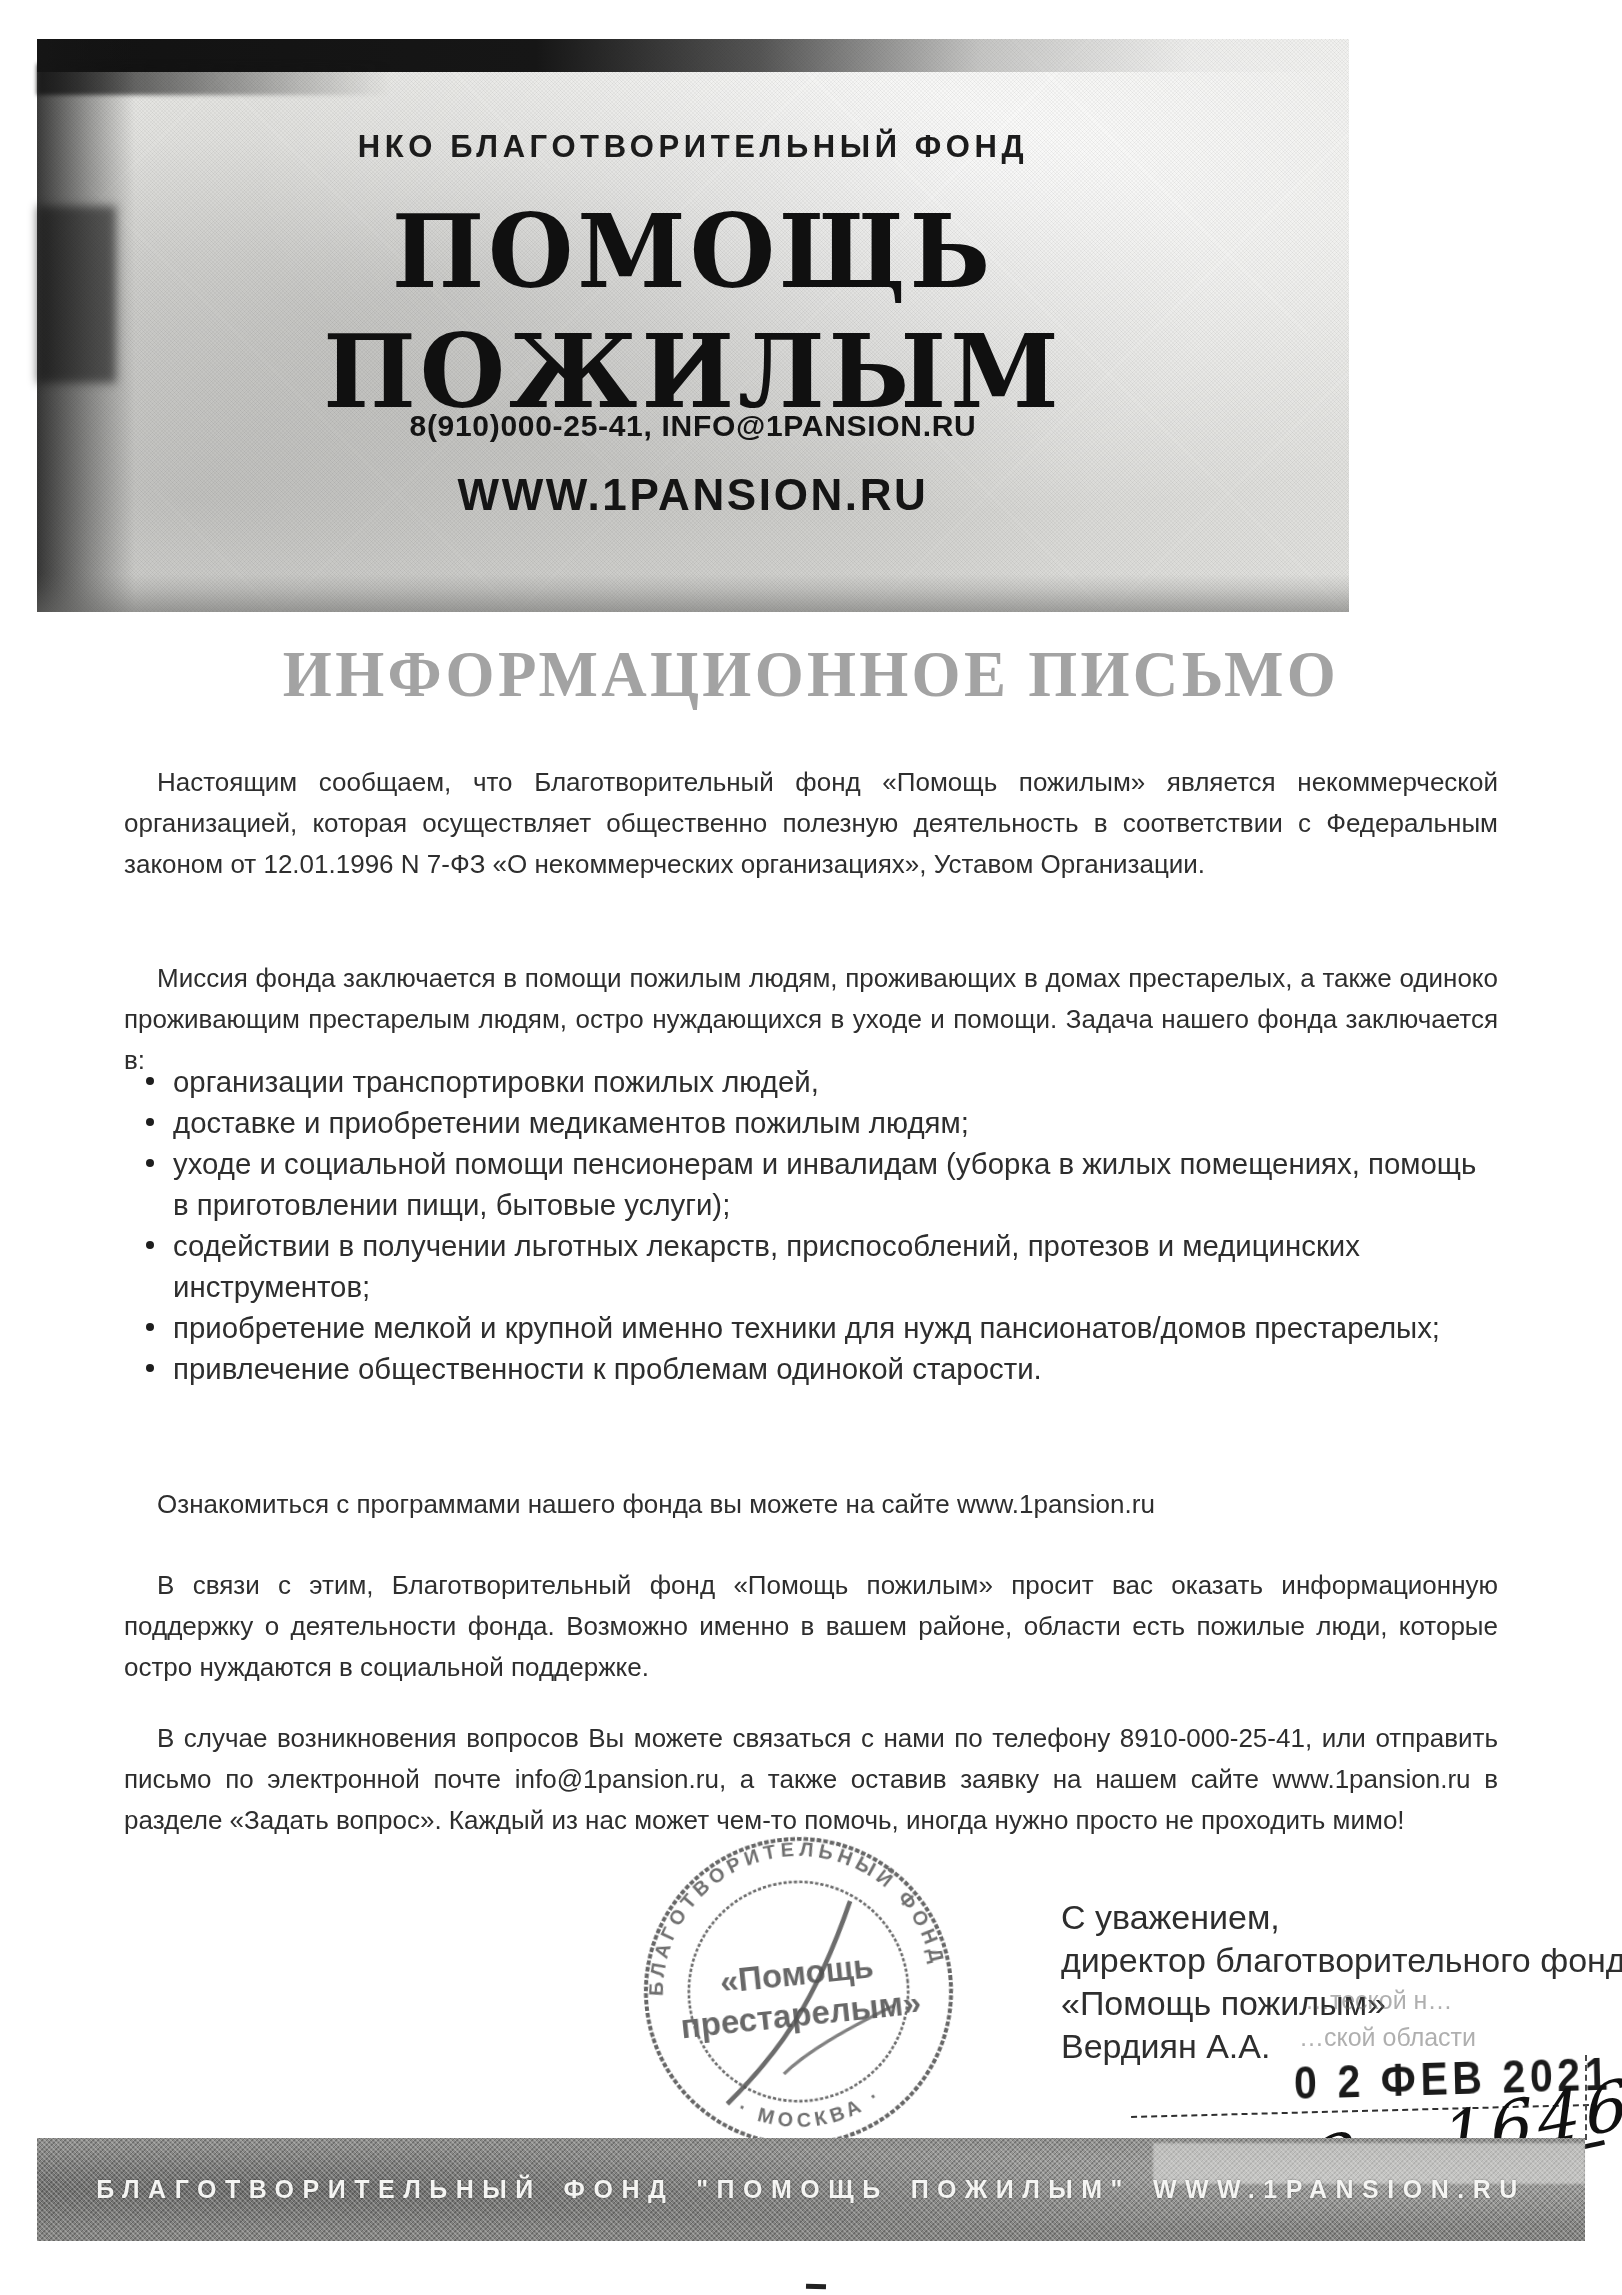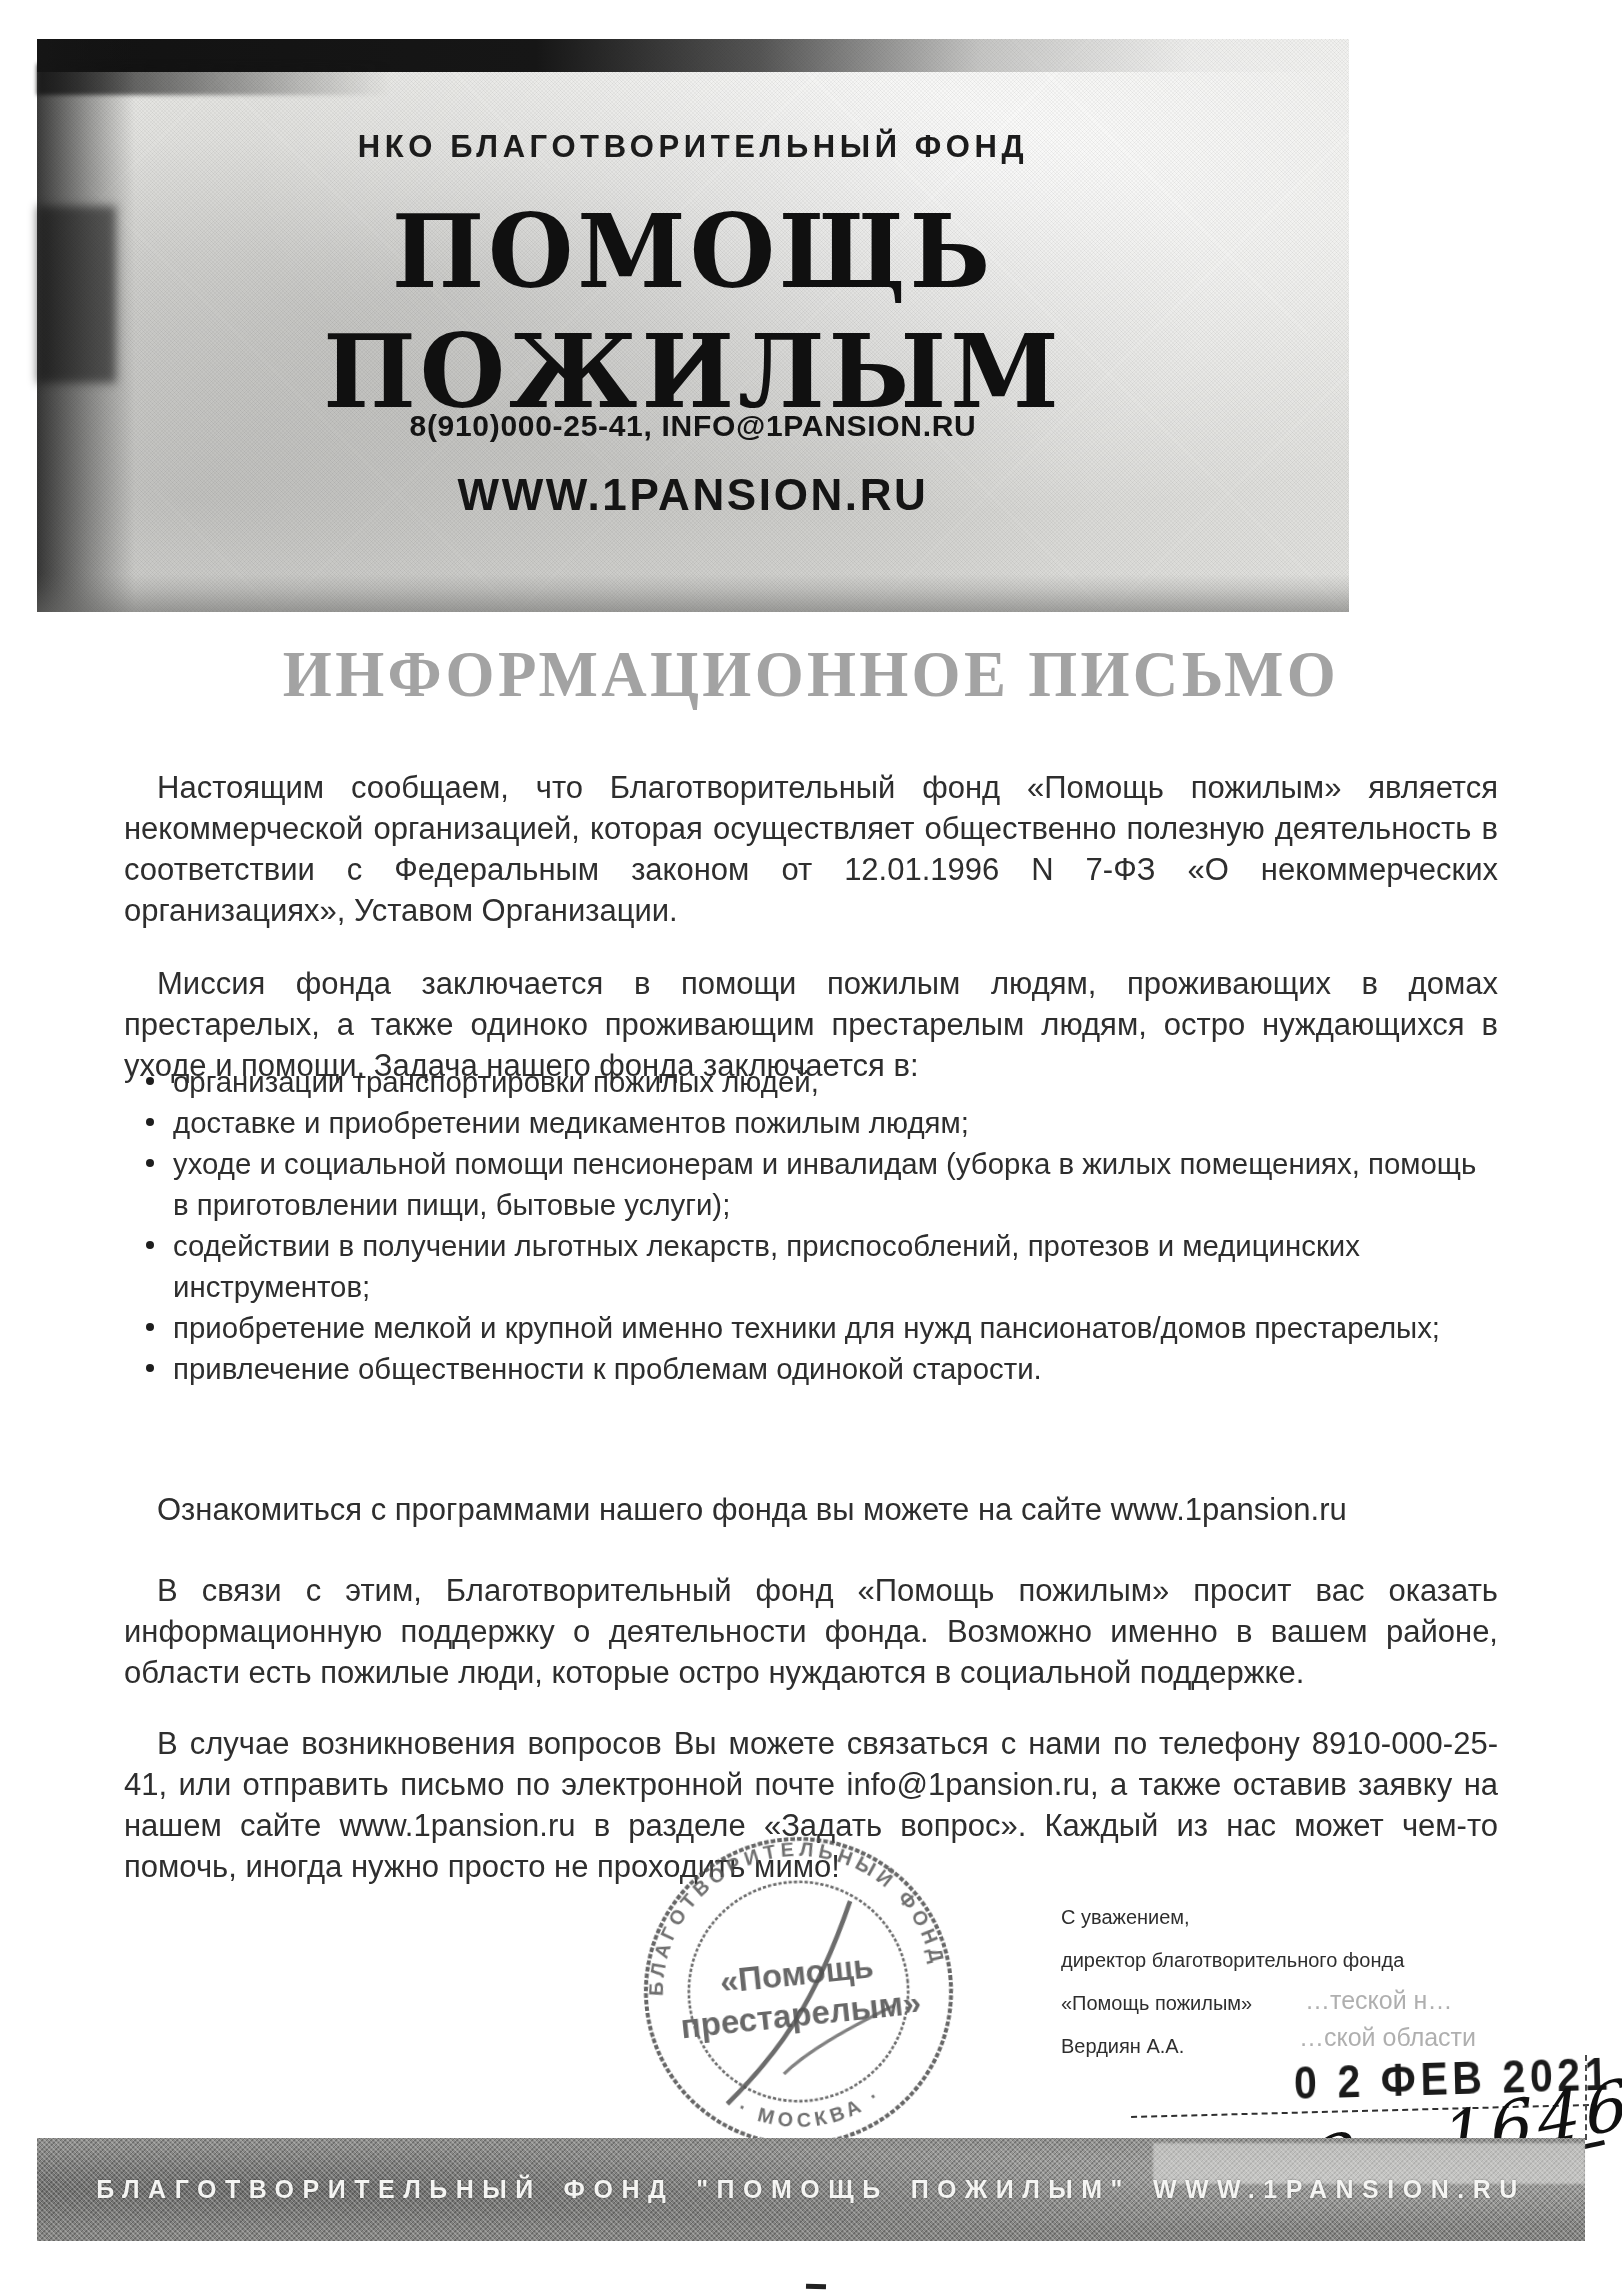--- a/index.html
+++ b/index.html
@@ -39,42 +39,42 @@
   .lh-phone{top:370px;font-size:30px;font-weight:bold;letter-spacing:0.7px;color:#141414;}
   .lh-www{top:431px;font-size:44px;font-weight:bold;letter-spacing:2.6px;color:#151515;}
 
   
   .title{
     left:124px;top:638px;width:1374px;text-align:center;
     font-family:"Liberation Serif",serif;font-weight:bold;font-size:63px;
     letter-spacing:3.3px;color:#a3a3a3;filter:blur(0.4px);transform:scaleY(1.05);
   }
   .para{
-    left:124px;width:1374px;font-size:31px;line-height:41px;color:#2e2e2e;
+    left:124px;width:1374px;font-size:26px;line-height:41px;color:#2e2e2e;
     text-align:justify;text-indent:33px;filter:blur(0.2px);
   }
   #p1{top:736px;} #p2{top:932px;} #p3{top:1458px;text-align:left;}
   #p4{top:1539px;} #p5{top:1692px;}
 
   ul.bullets{
     left:124px;top:1061px;width:1374px;margin:0;padding:0;list-style:none;
     font-size:29.4px;line-height:41px;color:#2e2e2e;filter:blur(0.2px);
   }
   ul.bullets li{position:relative;padding-left:49px;}
   ul.bullets li::before{
     content:"";position:absolute;left:21.6px;top:15.7px;width:8.5px;height:8.5px;
     border-radius:50%;background:#1e1e1e;
   }
 
   
   .seal{left:640px;top:1832px;width:317px;height:319px;transform:rotate(-6deg);
     opacity:.85;filter:blur(0.3px);}
 
   
-  .sig{left:1061px;top:1896px;width:537px;font-size:20px;line-height:43px;color:#2e2e2e;filter:blur(0.2px);}
+  .sig{left:1061px;top:1896px;width:537px;font-size:34px;line-height:43px;color:#2e2e2e;filter:blur(0.2px);}
   .sig div{white-space:nowrap;}
   .faint1{left:1305px;top:1986px;font-size:25px;color:rgba(110,110,110,.55);filter:blur(0.5px);white-space:nowrap;}
   .faint2{left:1299px;top:2023px;font-size:25px;color:rgba(110,110,110,.55);filter:blur(0.5px);white-space:nowrap;}
 
   
   .datestamp{left:1294px;top:2056px;font-size:41px;font-weight:bold;letter-spacing:4.6px;
     color:#1b1b1b;transform:scaleY(1.12) rotate(-1.5deg);filter:blur(0.3px);white-space:nowrap;}
   .dateline{left:1131px;top:2110px;width:458px;border-top:2.6px dashed #2f2f2f;transform:rotate(-1.5deg);}
   .sideline{left:1585px;top:2055px;height:85px;border-left:2px dashed #4a4a4a;}
   .handnum{left:1312px;top:2094px;font-family:"DejaVu Serif",serif;font-style:italic;

